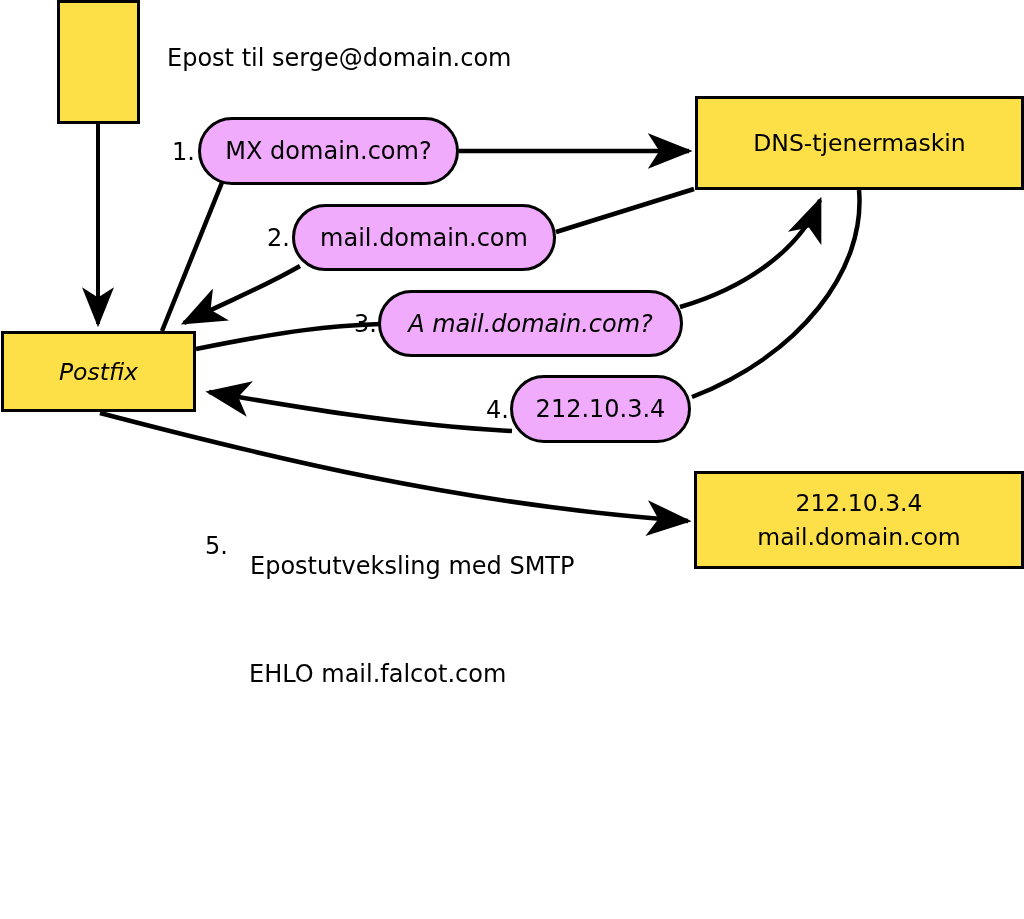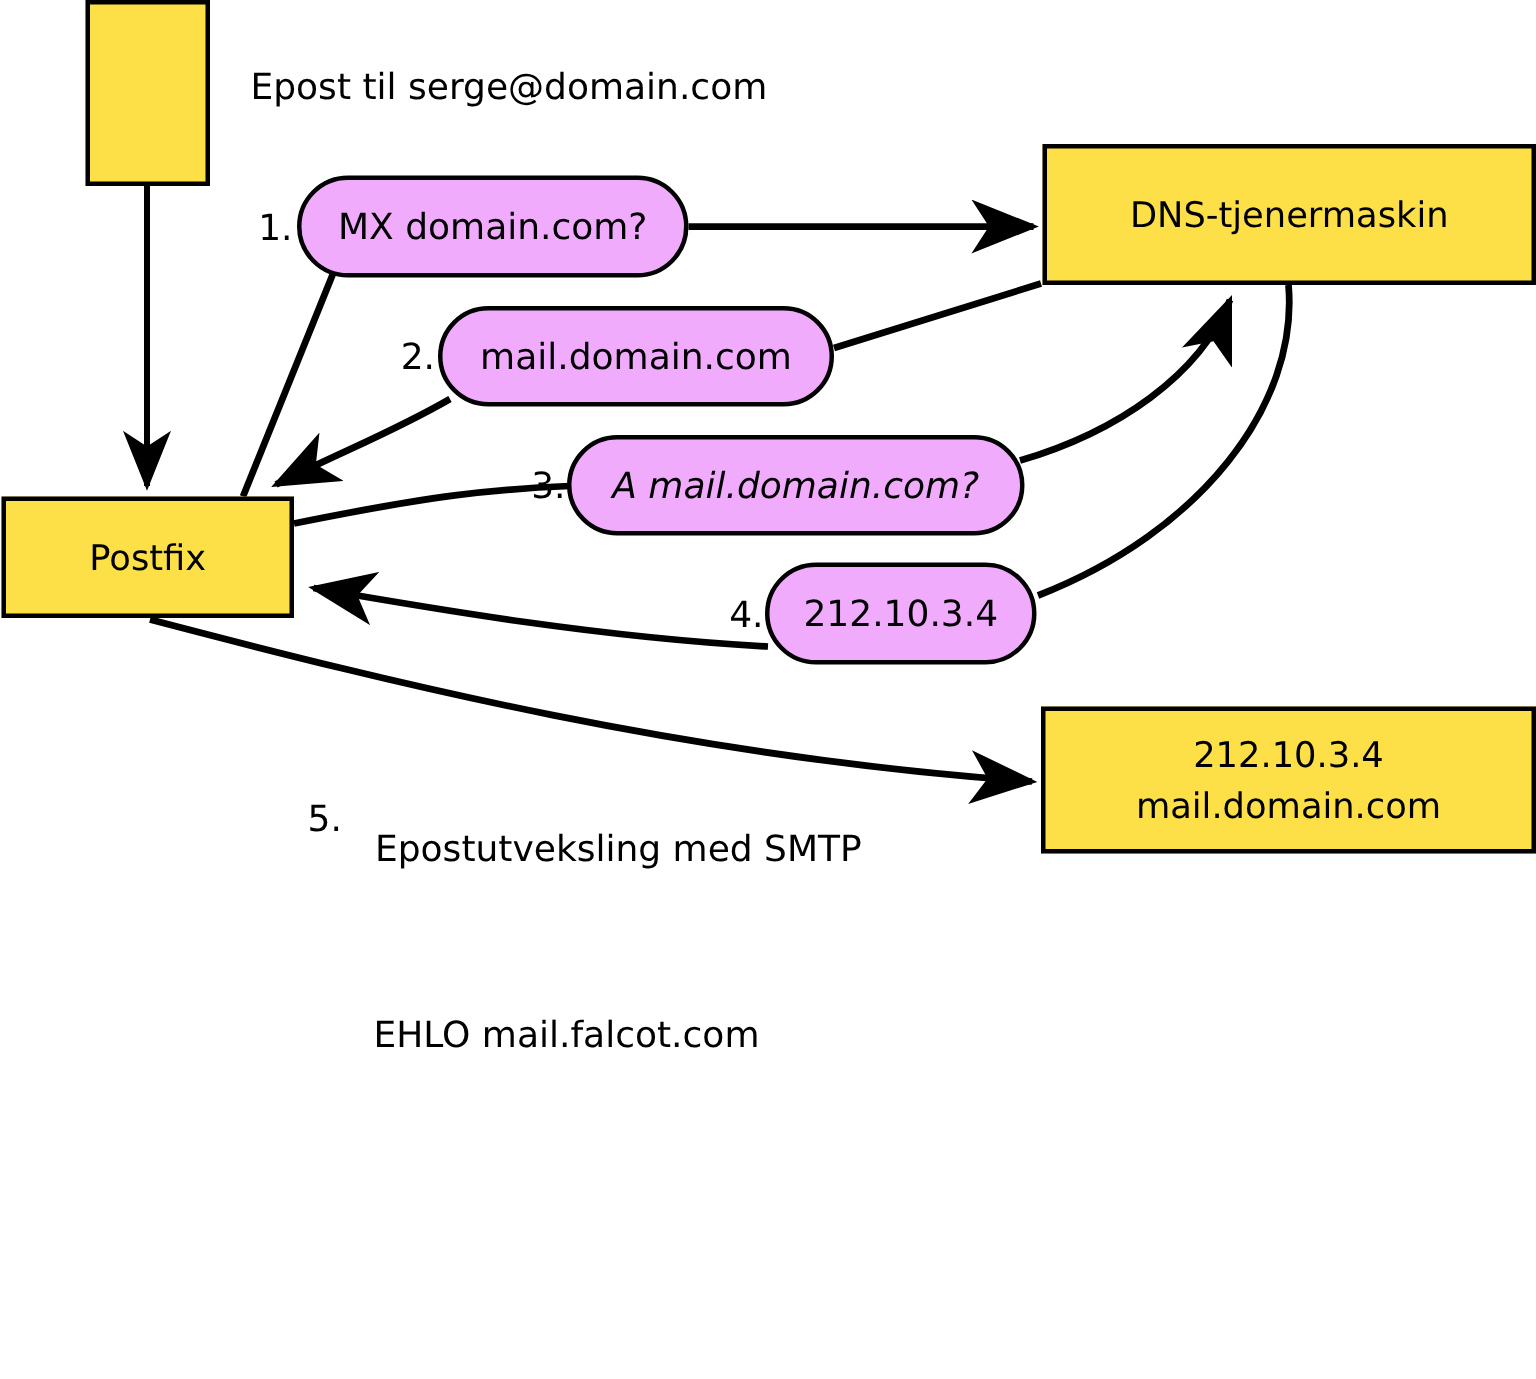--- a/index.html
+++ b/index.html
@@ -57,21 +57,21 @@
     color: #000000;
     white-space: nowrap;
     text-align: right;
   }
   .transcript {
     position: absolute;
     color: #000000;
     white-space: pre;
     line-height: 30.7px;
   }
-  .transcript div { white-space: pre; min-height: 1px; margin-top: 16px; }
+  .transcript div { white-space: pre; min-height: 1px; }
 </style>
 </head>
 <body>
 
 <div id="canvas">
 
   <svg class="layer" viewBox="0 0 1024 919" xmlns="http://www.w3.org/2000/svg">
     <defs>
       <marker id="arrowhead" markerWidth="10" markerHeight="8" refX="9.2" refY="4" orient="auto" markerUnits="strokeWidth">
         <path d="M0,0 L10,4 L0,8 L2.6,4 Z" fill="#000000"></path>
@@ -96,21 +96,21 @@
 
     <path d="M512,431 C400,425 290,406 209,392" stroke="#000000" stroke-width="4.5" fill="none" marker-end="url(#arrowhead)"></path>
 
     <path d="M100,413 C260,455 460,505 688,521" stroke="#000000" stroke-width="4.5" fill="none" marker-end="url(#arrowhead)"></path>
   </svg>
 
   <div class="node-box" style="left:57px; top:0px; width:83px; height:124px;">
     <span style="font-size:23px;"></span>
   </div>
 
-  <div class="node-box" style="left:1px; top:331px; width:195px; height:81px;">
+  <div class="node-box" style="left:1px; top:331px; width:195px; height:81px;font-style:italic;">
     <span style="font-size:23.5px;">Postfix</span>
   </div>
 
   <div class="node-box" style="left:695px; top:96px; width:329px; height:94px;">
     <span style="font-size:23.5px;">DNS-tjenermaskin</span>
   </div>
 
   <div class="node-box" style="left:694px; top:471px; width:330px; height:98px; line-height:34px;">
     <span style="font-size:23.5px;">212.10.3.4</span>
     <span style="font-size:23.5px;">mail.domain.com</span>

